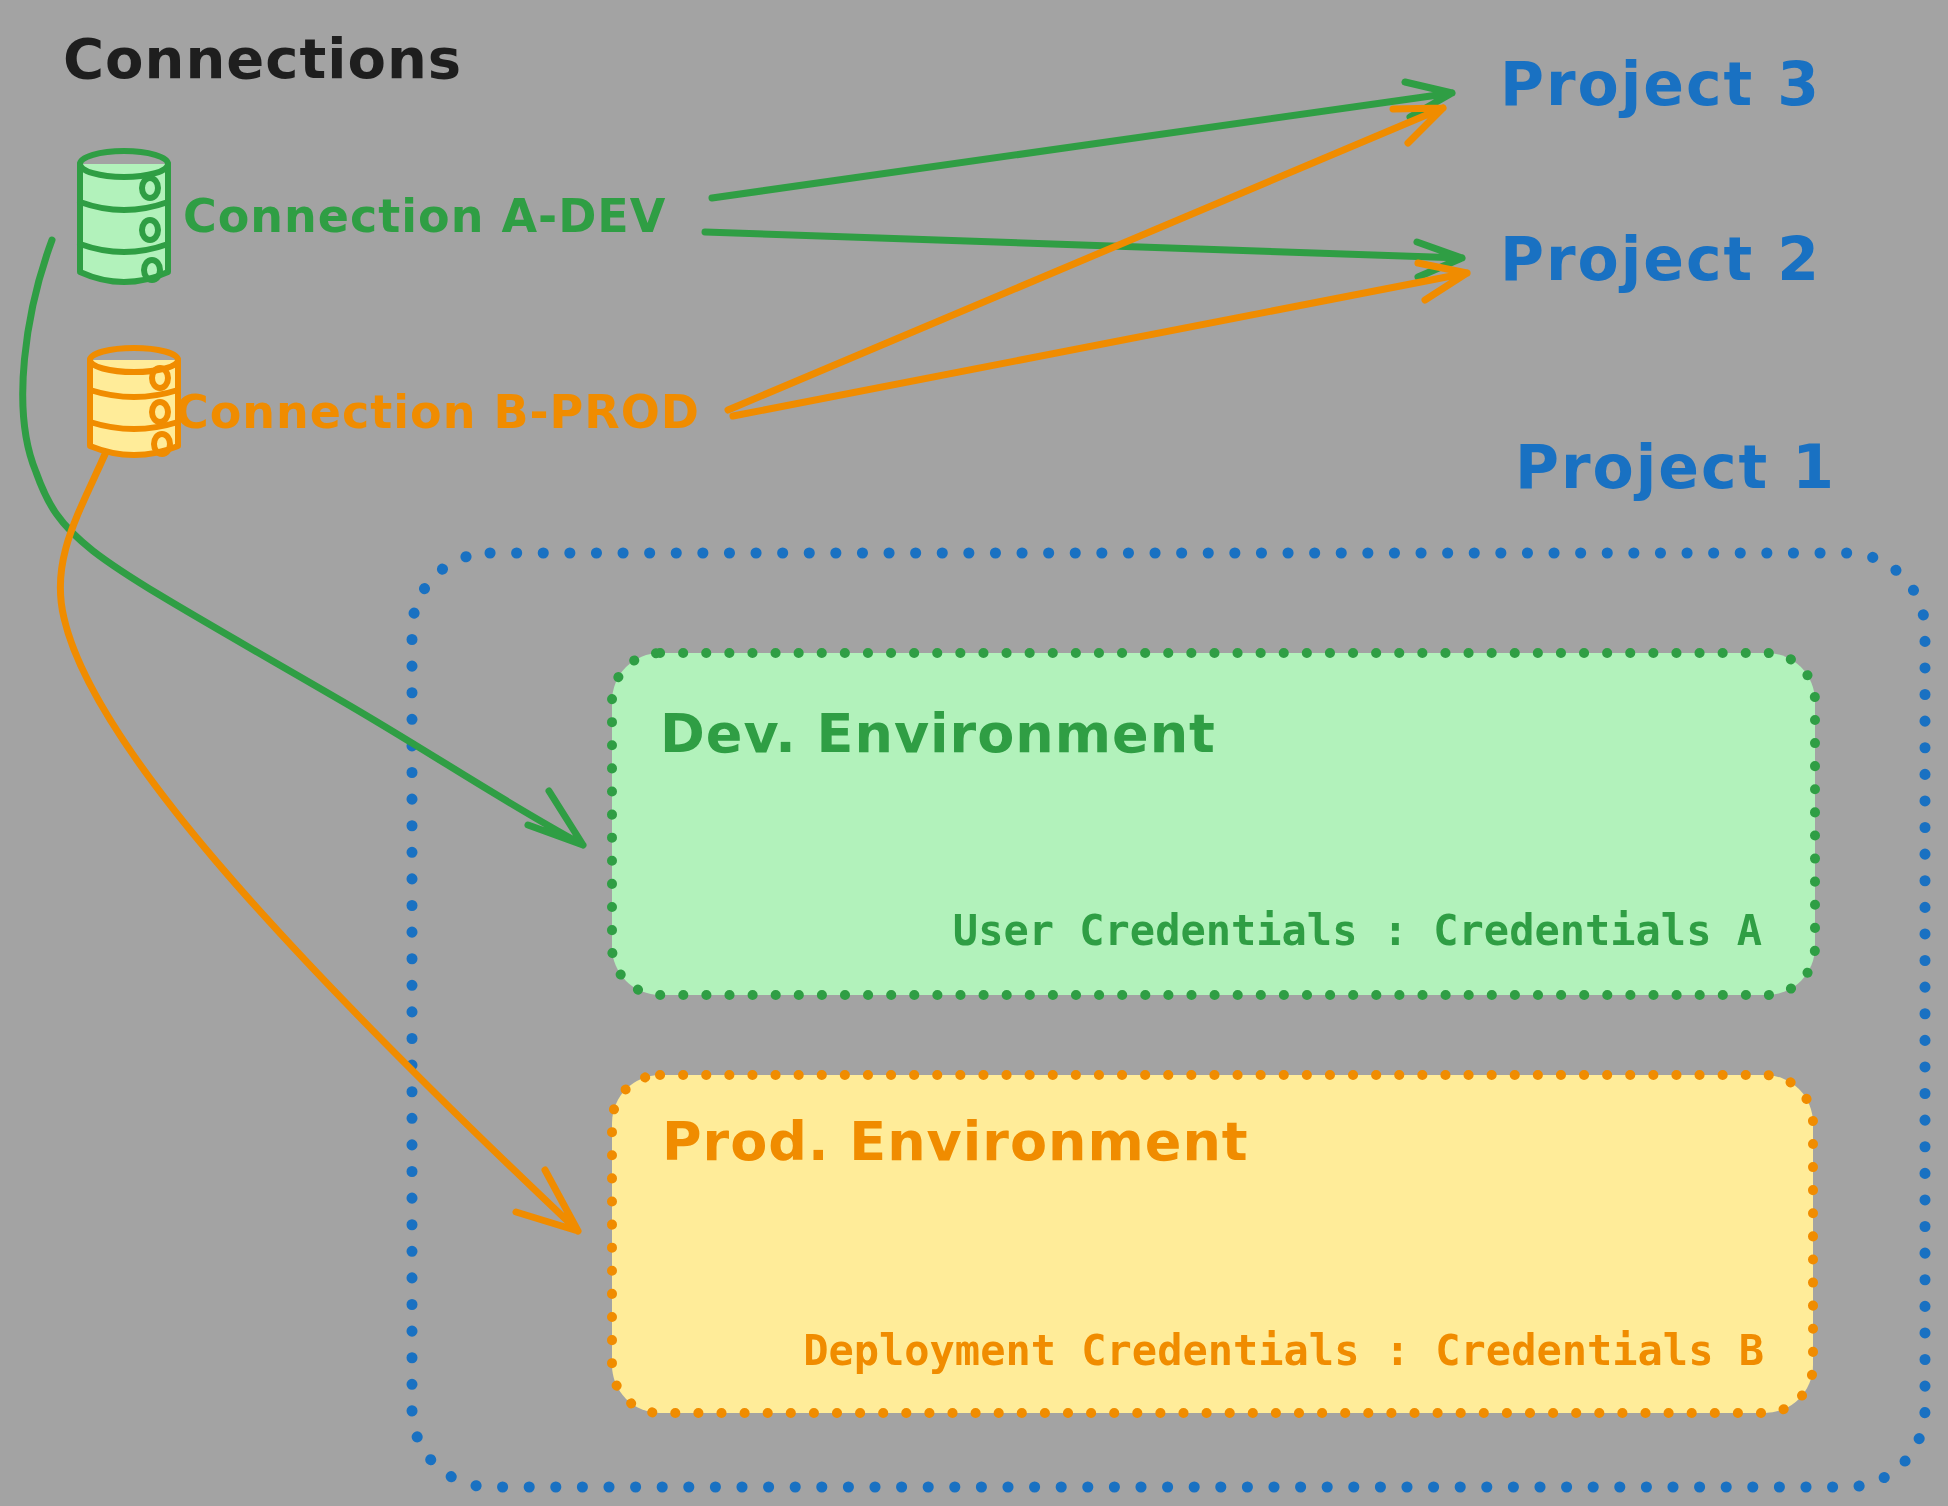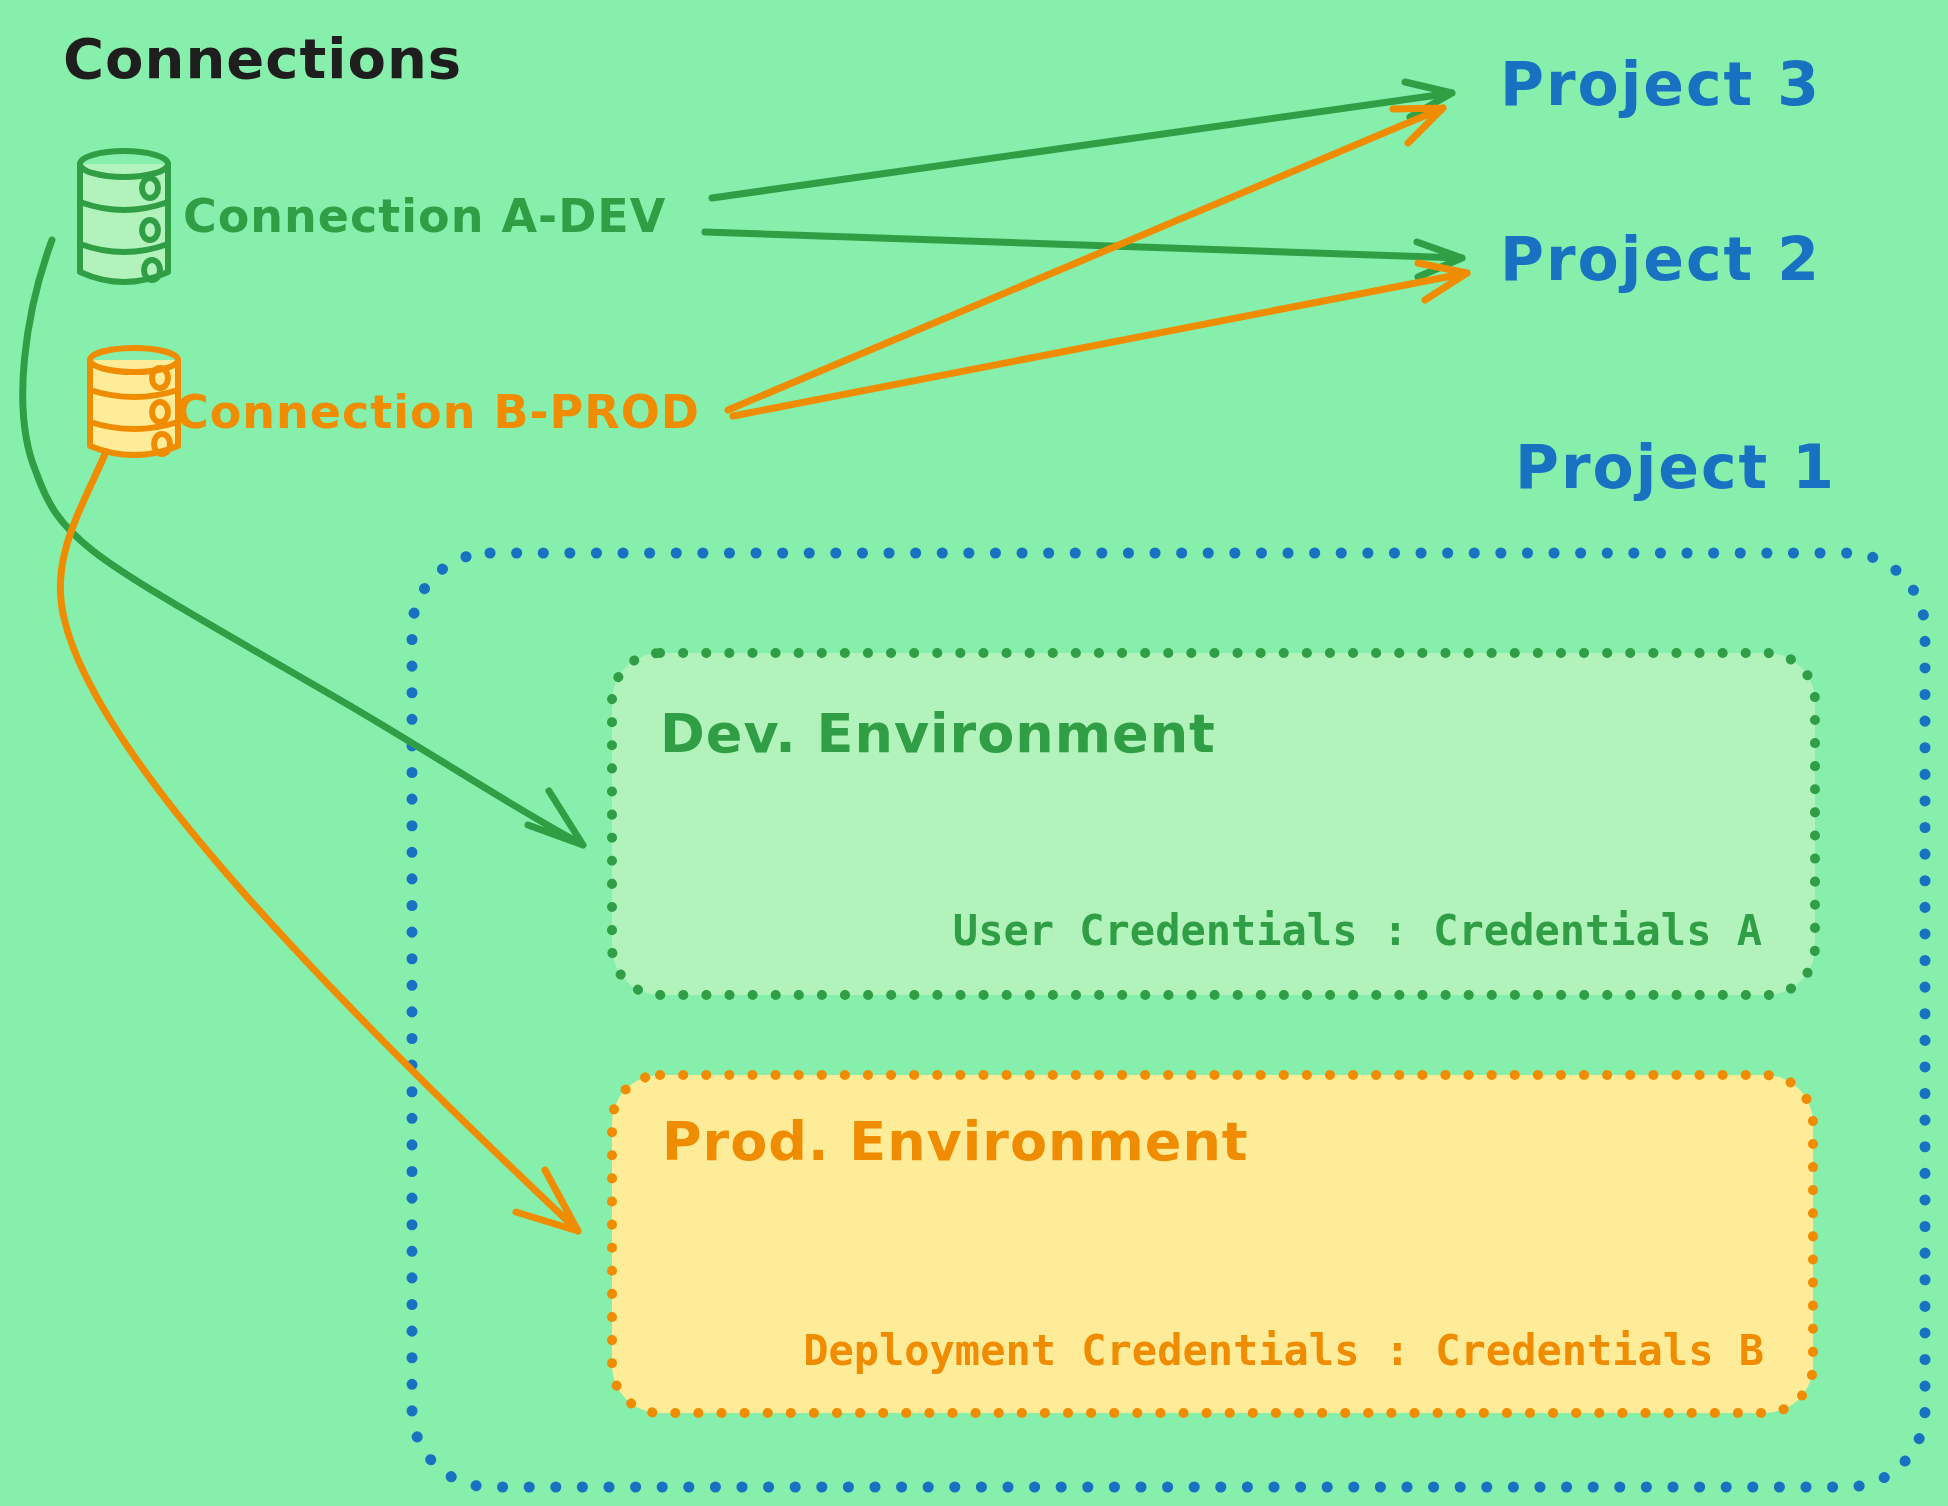--- a/index.html
+++ b/index.html
@@ -1,16 +1,16 @@
 <!DOCTYPE html>
 <html><head>
 <meta charset="utf-8">
 <style>
   html,body{margin:0;padding:0;background:#ffffff;}
-  .stage{position:relative;width:1948px;height:1506px;background:#86efac;overflow:hidden;
+  .stage{position:relative;width:1948px;height:1506px;background:#a3a3a3;overflow:hidden;
          font-family:"DejaVu Sans",sans-serif;}
   svg{position:absolute;left:0;top:0;}
   text{font-family:"DejaVu Sans",sans-serif;}
   .hand-title{font-size:56px;font-weight:600;fill:#1e1e1e;letter-spacing:1px;}
   .conn-label{font-size:46px;font-weight:600;letter-spacing:1px;}
   .green-t{fill:#2f9e44;}
   .orange-t{fill:#f08c00;}
   .blue-t{fill:#1971c2;}
   .project-label{font-size:60px;font-weight:600;letter-spacing:2px;}
   .env-title{font-size:54px;font-weight:600;letter-spacing:1px;}

